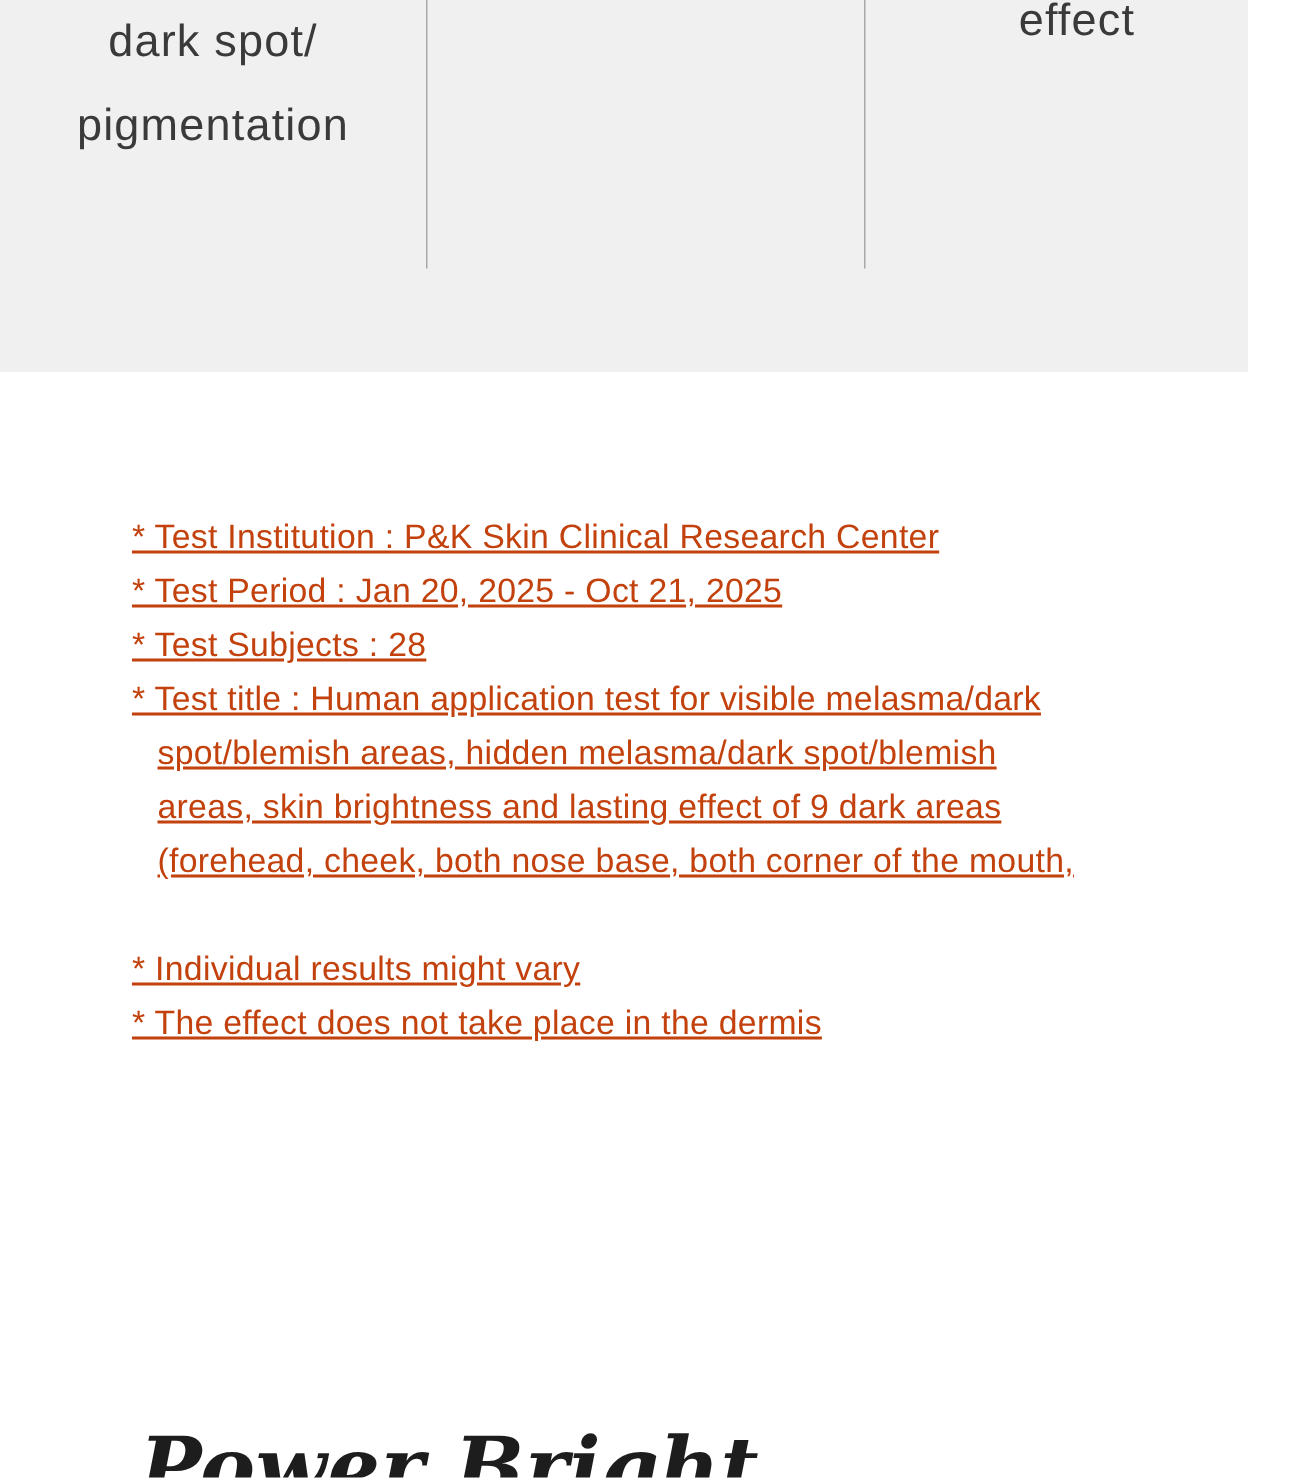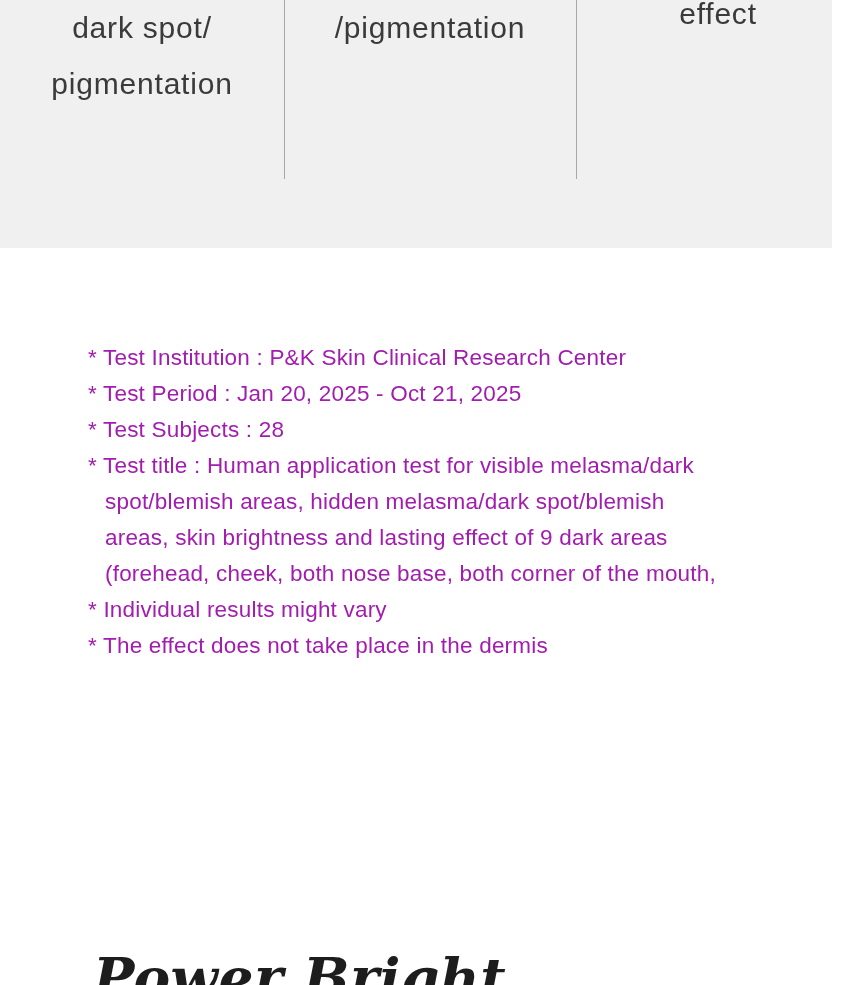--- a/index.html
+++ b/index.html
@@ -38,28 +38,29 @@
     width: 1px;
     height: 179px;
     background: #a8a8a8;
   }
   .vdivider-1 { left: 284px; }
   .vdivider-2 { left: 576px; }
 
   
   .disclaimer {
     padding: 92px 20px 0 88px;
-    color: #a21caf;
+    color: #c2410c;
     font-size: 22.5px;
     line-height: 36px;
     letter-spacing: 0.2px;
+    text-decoration: underline;
   }
   .disc-item .line { white-space: nowrap; }
   .disc-item .line + .line { padding-left: 17px; }
-  .disc-item.spaced { }
+  .disc-item.spaced { margin-top: 36px; }
 
   
   .footer-heading {
     position: absolute;
     left: 93px;
     top: 950px;
     font-family: "DejaVu Serif", "Liberation Serif", serif;
     font-style: italic;
     font-weight: 700;
     font-size: 55px;
@@ -71,21 +72,20 @@
 </style>
 </head>
 <body>
 
 <div class="header-band">
   <div class="hcol hcol-1">
       <div class="line">dark spot/</div>
       <div class="line">pigmentation</div>
     </div>
   <div class="hcol hcol-2">
-      <div class="line">/pigmentation</div>
     </div>
   <div class="hcol hcol-3">
       <div class="line">effect</div>
     </div>
   <div class="vdivider vdivider-1"></div>
   <div class="vdivider vdivider-2"></div>
 </div>
 
 <div class="disclaimer">
   <div class="disc-item">

